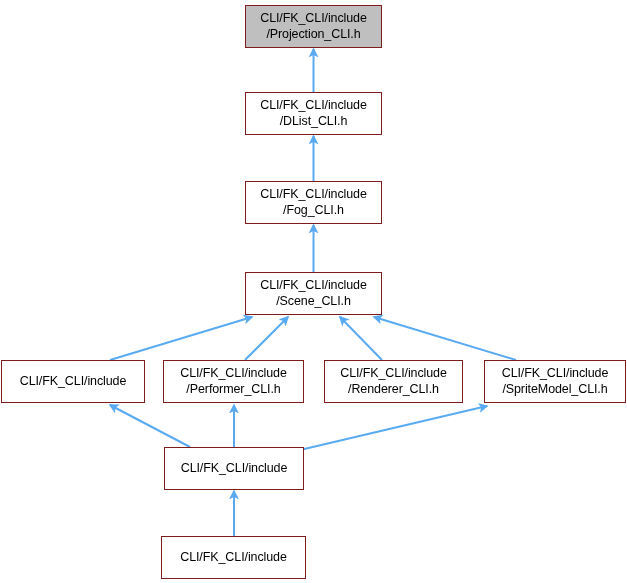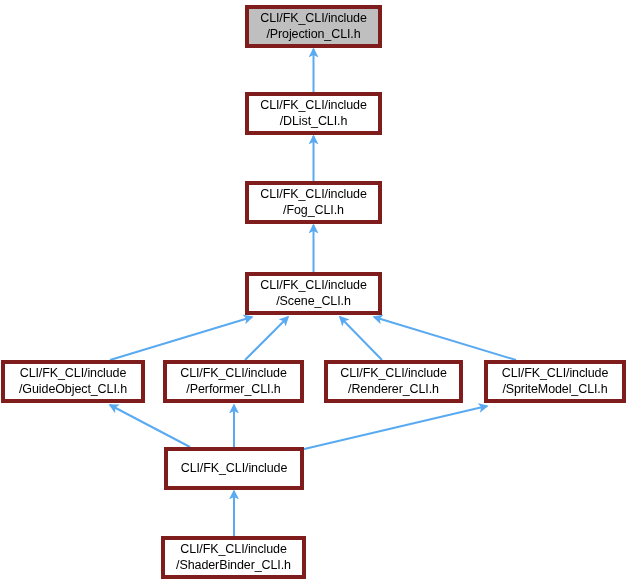--- a/index.html
+++ b/index.html
@@ -19,21 +19,21 @@
     position: absolute;
     left: 0;
     top: 0;
     width: 627px;
     height: 583px;
     pointer-events: none;
   }
   .node {
     position: absolute;
     box-sizing: border-box;
-    border: 4px solid #7f1d1d;
+    border: 1px solid #7f1d1d;
     background: #ffffff;
     color: #000000;
     font-size: 12.5px;
     line-height: 15.5px;
     text-align: center;
     display: flex;
     flex-direction: column;
     align-items: center;
     justify-content: center;
     white-space: nowrap;
@@ -80,35 +80,33 @@
       <div class="node" style="left: 245px; top: 181px; width: 137px; height: 43px;">
         <span class="ln">CLI/FK_CLI/include</span>
         <span class="ln">/Fog_CLI.h</span>
       </div>
       <div class="node" style="left: 245px; top: 272px; width: 137px; height: 43px;">
         <span class="ln">CLI/FK_CLI/include</span>
         <span class="ln">/Scene_CLI.h</span>
       </div>
       <div class="node" style="left: 1px; top: 360px; width: 144px; height: 43px;">
         <span class="ln">CLI/FK_CLI/include</span>
-        <span class="ln">/GuideObject_CLI.h</span>
       </div>
       <div class="node" style="left: 163px; top: 360px; width: 141px; height: 43px;">
         <span class="ln">CLI/FK_CLI/include</span>
         <span class="ln">/Performer_CLI.h</span>
       </div>
       <div class="node" style="left: 324px; top: 360px; width: 139px; height: 43px;">
         <span class="ln">CLI/FK_CLI/include</span>
         <span class="ln">/Renderer_CLI.h</span>
       </div>
       <div class="node" style="left: 484px; top: 360px; width: 142px; height: 43px;">
         <span class="ln">CLI/FK_CLI/include</span>
         <span class="ln">/SpriteModel_CLI.h</span>
       </div>
       <div class="node" style="left: 164px; top: 447px; width: 140px; height: 43px;">
         <span class="ln">CLI/FK_CLI/include</span>
       </div>
       <div class="node" style="left: 161px; top: 536px; width: 145px; height: 43px;">
         <span class="ln">CLI/FK_CLI/include</span>
-        <span class="ln">/ShaderBinder_CLI.h</span>
       </div>
     </div>
 </div>
 
 </body></html>

